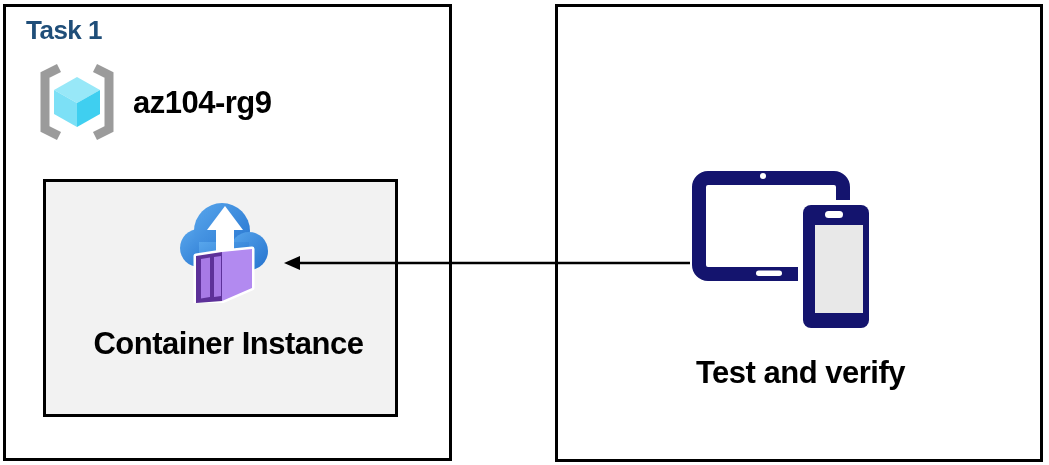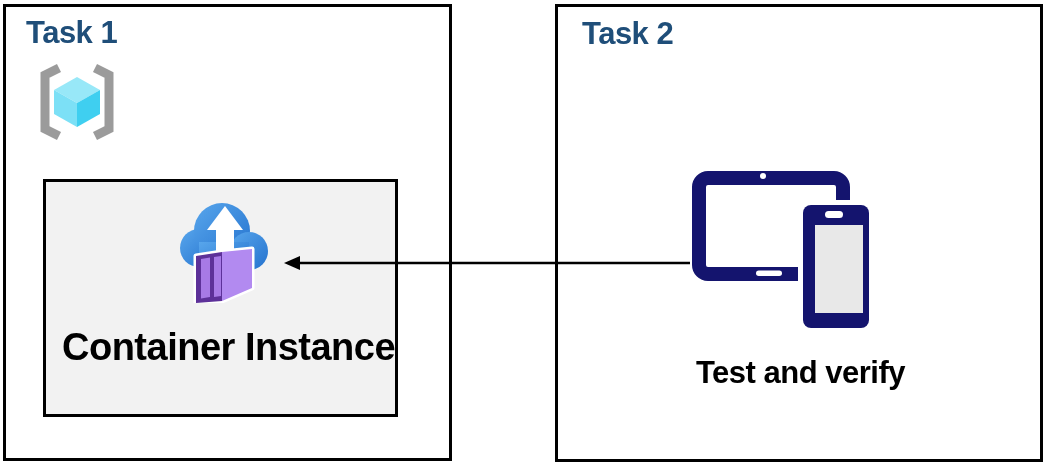--- a/index.html
+++ b/index.html
@@ -17,21 +17,21 @@
   .task-box {
     position: absolute;
     border: 3px solid #000000;
     background: #ffffff;
   }
   .task1 { left: 3px; top: 4px; width: 449px; height: 457px; }
   .task2 { left: 555px; top: 4px; width: 488px; height: 458px; }
 
   .task-title {
     position: absolute;
-    font-size: 31px;
+    font-size: 26px;
     font-weight: 700;
     color: #1F4E79;
     letter-spacing: -0.5px;
     white-space: nowrap;
   }
   .task1 .task-title { left: 20px; top: 8px; }
   .task2 .task-title { left: 24px; top: 9px; }
 
   .rg-icon { position: absolute; left: 27px; top: 54px; }
 
@@ -54,21 +54,21 @@
     height: 238px;
     background: #F2F2F2;
     border: 3px solid #000000;
   }
   .ci-icon { position: absolute; left: 131px; top: 18px; }
   .ci-label {
     position: absolute;
     left: 0; right: 0;
     top: 144px;
     text-align: center;
-    font-size: 38px;
+    font-size: 31px;
     font-weight: 700;
     color: #000000;
     letter-spacing: -0.5px;
     white-space: nowrap;
     margin-left: 16px;
   }
 
   .devices-icon { position: absolute; left: 128px; top: 154px; } 
   .devices-label {
     position: absolute;
@@ -98,20 +98,21 @@
         <path d="M26,7 L12,14 L12,68 L26,75"></path>
         <path d="M62,7 L76,14 L76,68 L62,75"></path>
       </g>
       <g>
         <polygon points="44,16 67,29 44,42 21,29" fill="#98E8F8"></polygon>
         <polygon points="21,29 44,42 44,66 21,53" fill="#7CE0F6"></polygon>
         <polygon points="67,29 44,42 44,66 67,53" fill="#3FCFF0"></polygon>
       </g>
     </svg>
 
+    <span class="rg-name">az104-rg9</span>
 
     <div class="ci-box">
       <svg class="ci-icon" width="94" height="103" viewBox="0 0 94 103">
         <defs>
           <linearGradient id="cloudGrad" x1="0" y1="0" x2="1" y2="1">
             <stop offset="0" stop-color="#58A6EC"></stop>
             <stop offset="1" stop-color="#2472CE"></stop>
           </linearGradient>
         </defs>
 
@@ -130,21 +131,20 @@
           <polygon points="19,56 45,52 45,101 19,103" fill="#5D3199"></polygon>
           <polygon points="24,59 33,57.5 33,97 24,98.5" fill="#A77AE6"></polygon>
           <polygon points="37,57 44,56 44,96 37,97" fill="#A77AE6"></polygon>
         </g>
       </svg>
       <div class="ci-label">Container Instance</div>
     </div>
   </section>
 
   <section class="task-box task2">
-    <h2 class="task-title">Task 2</h2>
 
     <svg class="devices-icon" width="190" height="174" viewBox="0 0 190 174">
 
       <g>
         <rect x="13" y="17" width="144" height="96" rx="9" fill="#FFFFFF" stroke="#14146E" stroke-width="14"></rect>
         <circle cx="77" cy="15" r="3" fill="#FFFFFF"></circle>
         <rect x="70" y="109.5" width="26" height="5.5" rx="2.75" fill="#FFFFFF"></rect>
       </g>
 
       <g>

